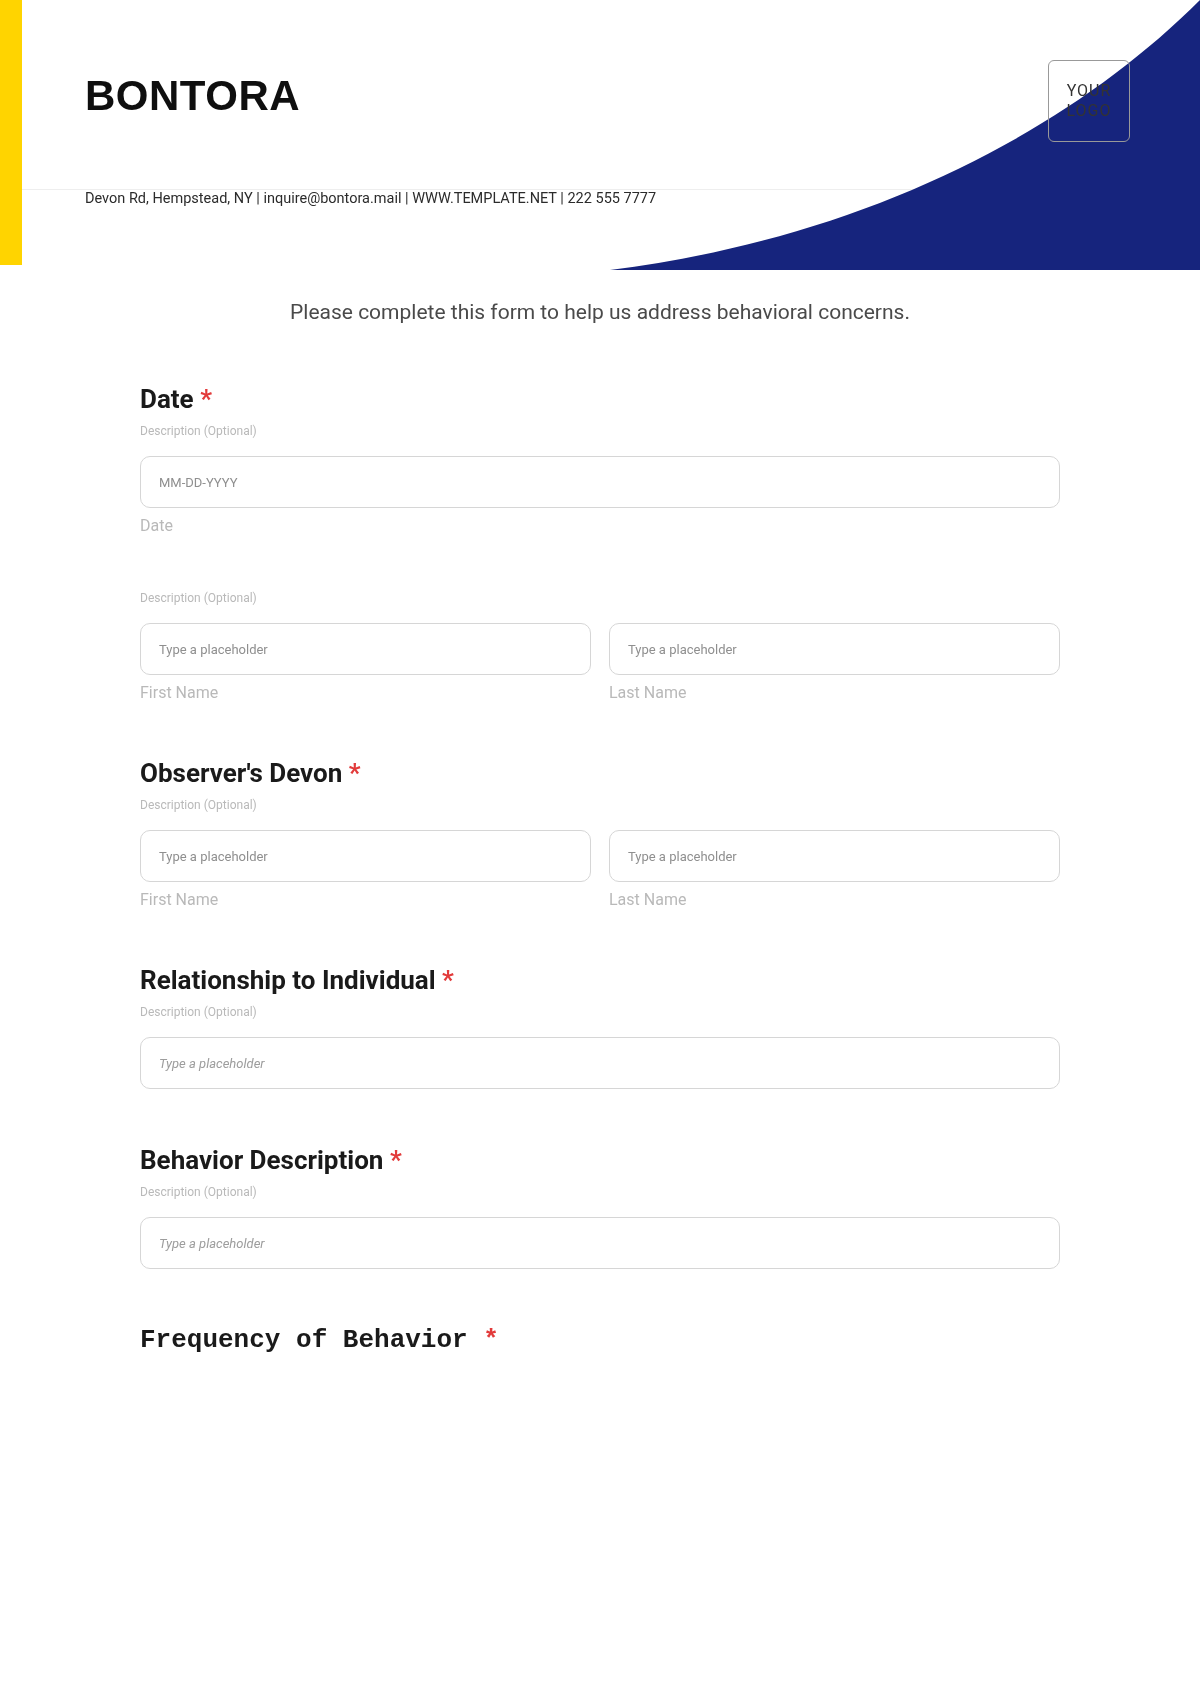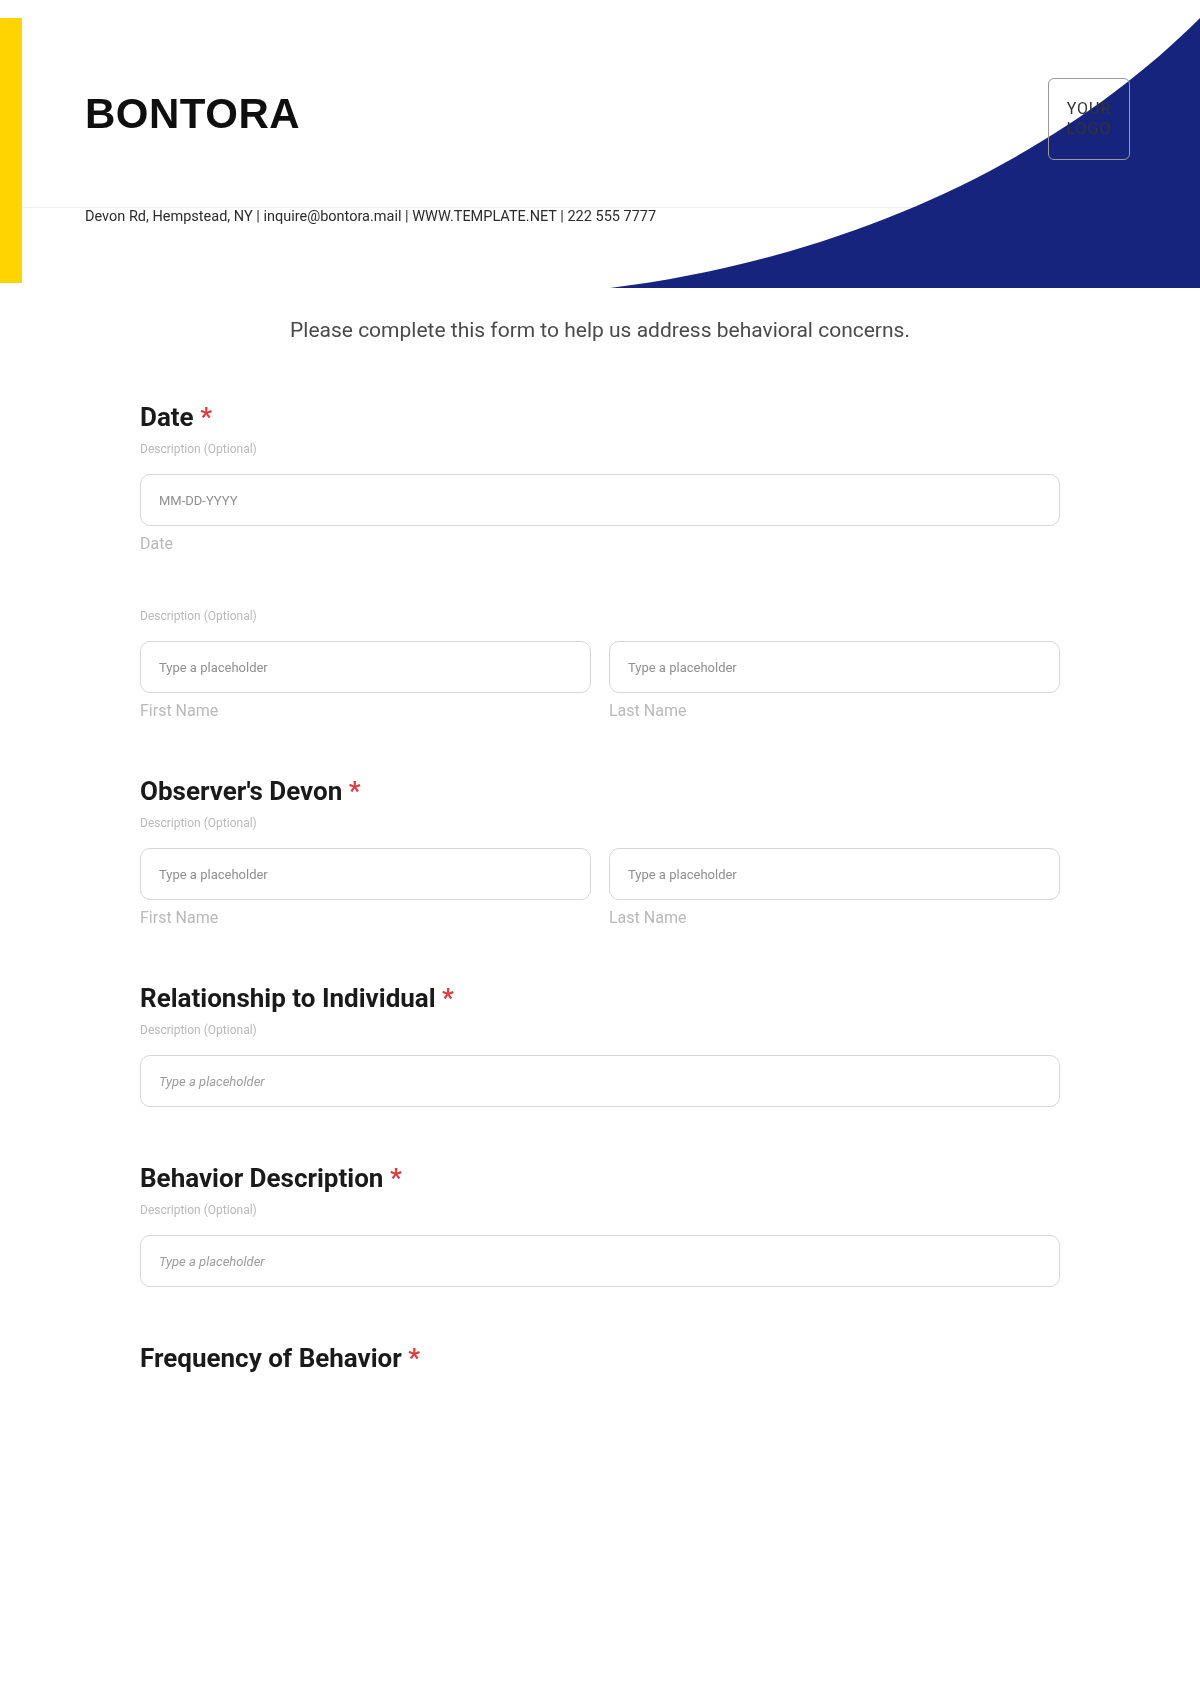--- a/index.html
+++ b/index.html
@@ -12,21 +12,20 @@
   .page {
     position: relative;
     width: 1200px;
     min-height: 1701px;
     overflow: hidden;
   }
   .header {
     position: relative;
     height: 190px;
     border-bottom: 1px solid #eee;
-    margin-top: 18px;
   }
   .yellow-bar {
     position: absolute;
     left: 0; top: 0;
     width: 22px; height: 265px;
     background: #ffd400;
   }
   .navy-swoosh {
     position: absolute;
     right: 0; top: 0;
@@ -197,21 +196,21 @@
 
     <div class="field-group">
       <div class="field-label">
         <span>Behavior Description</span>
         <span class="req">*</span>
       </div>
       <div class="field-desc">Description (Optional)</div>
       <input class="text-input italic-ph" type="text" placeholder="Type a placeholder" style="">
     </div>
 
-    <div class="field-group" style="margin-bottom:8px;">
+    <div class="field-group" style="margin-bottom:8px;font-family:Liberation Mono, monospace;">
       <div class="field-label">
         <span>Frequency of Behavior</span>
         <span class="req">*</span>
       </div>
     </div>
 
   </div>
 </div>
 
 </body></html>

